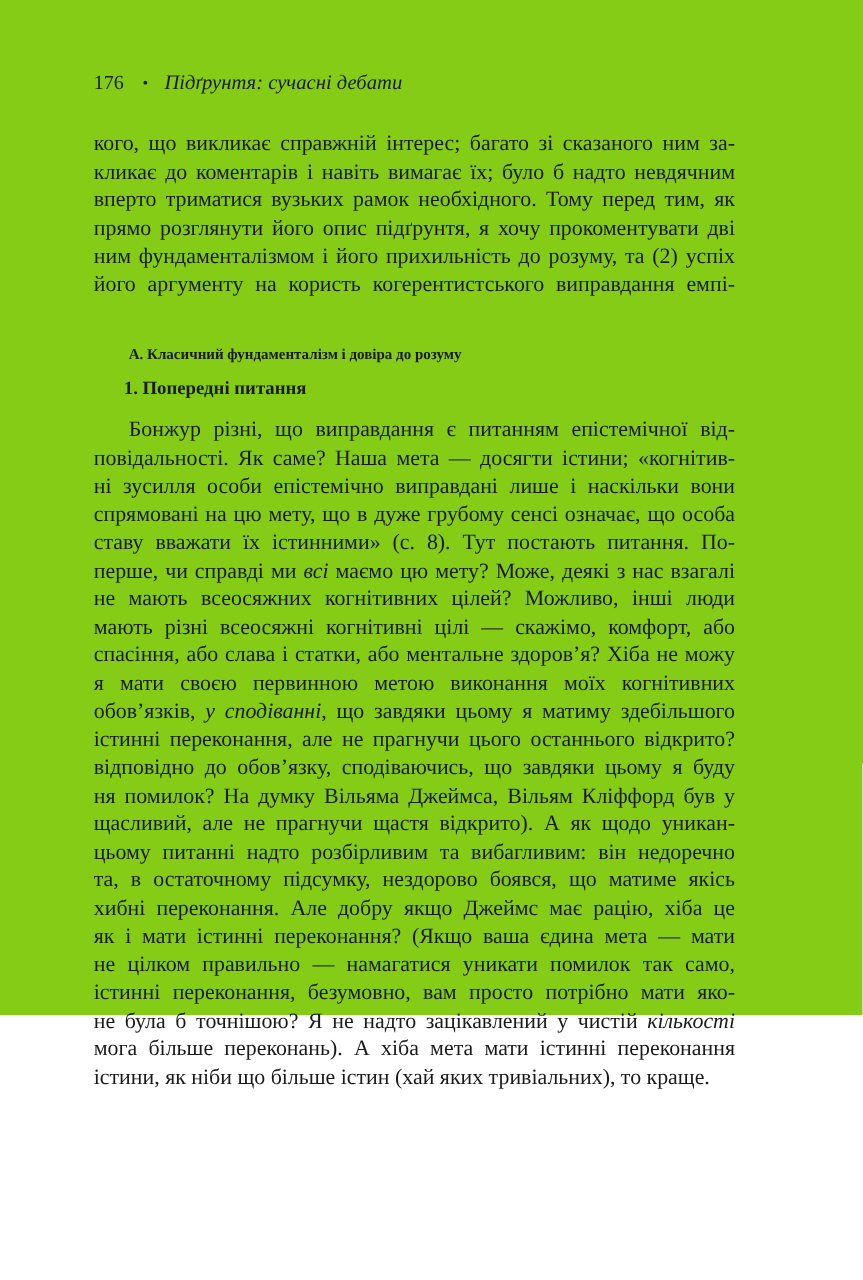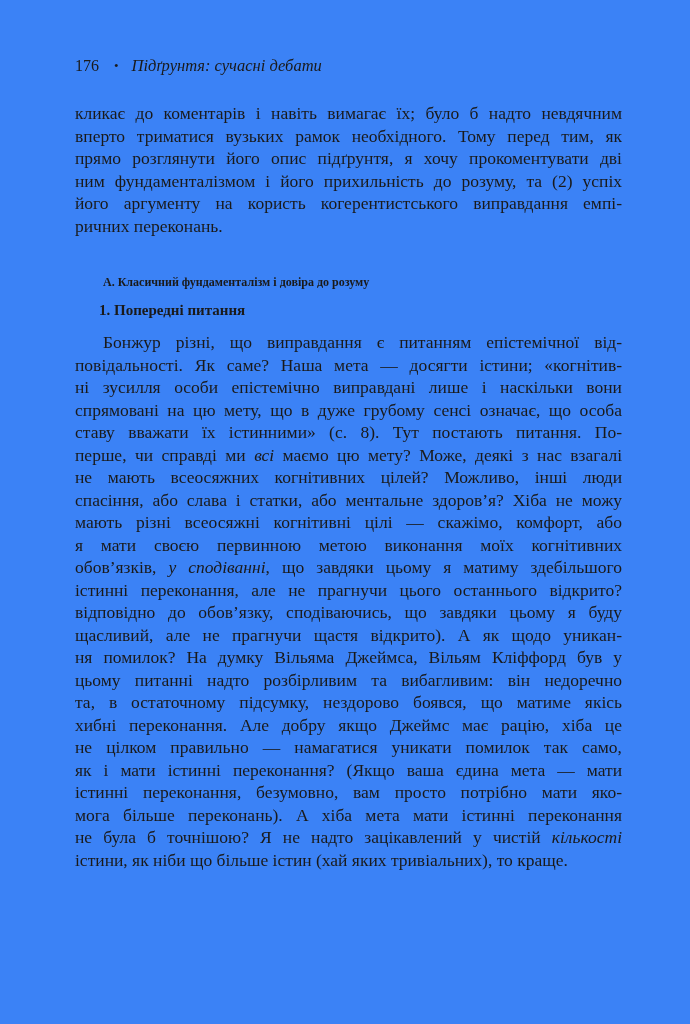--- a/index.html
+++ b/index.html
@@ -10,23 +10,23 @@
   body {
     width: 690px;
     height: 1024px;
     font-family: "Liberation Serif", "DejaVu Serif", serif;
     color: #1a1a1a;
     overflow: hidden;
   }
   .page {
     box-sizing: border-box;
     width: 690px;
-    height: 1024px;
-    padding: 56px 68px 0 75px;
-    background: #3b82f6;
+    height: 812px;
+    padding: 56px 102px 0 75px;
+    background: #84cc16;
   }
   .running-header {
     font-size: 16px;
     line-height: 20px;
     margin-bottom: 26px;
     white-space: nowrap;
   }
   .running-header .page-number {
     font-style: normal;
   }
@@ -78,52 +78,52 @@
 </head>
 <body>
 
 <div class="page">
 
   <div class="running-header">
     <span class="page-number">176</span><span class="bullet">•</span><span class="running-title">Підґрунтя: сучасні дебати</span>
   </div>
 
   <div class="paragraph first">
+      <div class="line"><span>кого, що викликає справжній інтерес; багато зі сказаного ним за-</span></div>
       <div class="line"><span>кликає до коментарів і навіть вимагає їх; було б надто невдячним</span></div>
       <div class="line"><span>вперто триматися вузьких рамок необхідного. Тому перед тим, як</span></div>
       <div class="line"><span>прямо розглянути його опис підґрунтя, я хочу прокоментувати дві</span></div>
       <div class="line"><span>ним фундаменталізмом і його прихильність до розуму, та (2) успіх</span></div>
       <div class="line"><span>його аргументу на користь когерентистського виправдання емпі-</span></div>
-      <div class="line last"><span>ричних переконань.</span></div>
     </div>
 
   <h2 class="section-heading">А. Класичний фундаменталізм і довіра до розуму</h2>
 
   <h3 class="subsection-heading">1. Попередні питання</h3>
 
   <div class="paragraph second">
       <div class="line indent"><span>Бонжур різні, що виправдання є питанням епістемічної від-</span></div>
       <div class="line"><span>повідальності. Як саме? Наша мета — досягти істини; «когнітив-</span></div>
       <div class="line"><span>ні зусилля особи епістемічно виправдані лише і наскільки вони</span></div>
       <div class="line"><span>спрямовані на цю мету, що в дуже грубому сенсі означає, що особа</span></div>
       <div class="line"><span>ставу вважати їх істинними» (с. 8). Тут постають питання. По-</span></div>
       <div class="line"><span>перше, чи справді ми </span><span class="it">всі</span><span> маємо цю мету? Може, деякі з нас взагалі</span></div>
       <div class="line"><span>не мають всеосяжних когнітивних цілей? Можливо, інші люди</span></div>
+      <div class="line"><span>мають різні всеосяжні когнітивні цілі — скажімо, комфорт, або</span></div>
       <div class="line"><span>спасіння, або слава і статки, або ментальне здоров’я? Хіба не можу</span></div>
-      <div class="line"><span>мають різні всеосяжні когнітивні цілі — скажімо, комфорт, або</span></div>
       <div class="line"><span>я мати своєю первинною метою виконання моїх когнітивних</span></div>
       <div class="line"><span>обов’язків, </span><span class="it">у сподіванні</span><span>, що завдяки цьому я матиму здебільшого</span></div>
       <div class="line"><span>істинні переконання, але не прагнучи цього останнього відкрито?</span></div>
       <div class="line"><span>відповідно до обов’язку, сподіваючись, що завдяки цьому я буду</span></div>
+      <div class="line"><span>ня помилок? На думку Вільяма Джеймса, Вільям Кліффорд був у</span></div>
       <div class="line"><span>щасливий, але не прагнучи щастя відкрито). А як щодо уникан-</span></div>
-      <div class="line"><span>ня помилок? На думку Вільяма Джеймса, Вільям Кліффорд був у</span></div>
       <div class="line"><span>цьому питанні надто розбірливим та вибагливим: він недоречно</span></div>
       <div class="line"><span>та, в остаточному підсумку, нездорово боявся, що матиме якісь</span></div>
       <div class="line"><span>хибні переконання. Але добру якщо Джеймс має рацію, хіба це</span></div>
+      <div class="line"><span>як і мати істинні переконання? (Якщо ваша єдина мета — мати</span></div>
       <div class="line"><span>не цілком правильно — намагатися уникати помилок так само,</span></div>
-      <div class="line"><span>як і мати істинні переконання? (Якщо ваша єдина мета — мати</span></div>
       <div class="line"><span>істинні переконання, безумовно, вам просто потрібно мати яко-</span></div>
+      <div class="line"><span>не була б точнішою? Я не надто зацікавлений у чистій </span><span class="it">кількості</span></div>
       <div class="line"><span>мога більше переконань). А хіба мета мати істинні переконання</span></div>
-      <div class="line"><span>не була б точнішою? Я не надто зацікавлений у чистій </span><span class="it">кількості</span></div>
       <div class="line last"><span>істини, як ніби що більше істин (хай яких тривіальних), то краще.</span></div>
     </div>
 
 </div>
 
 </body></html>

